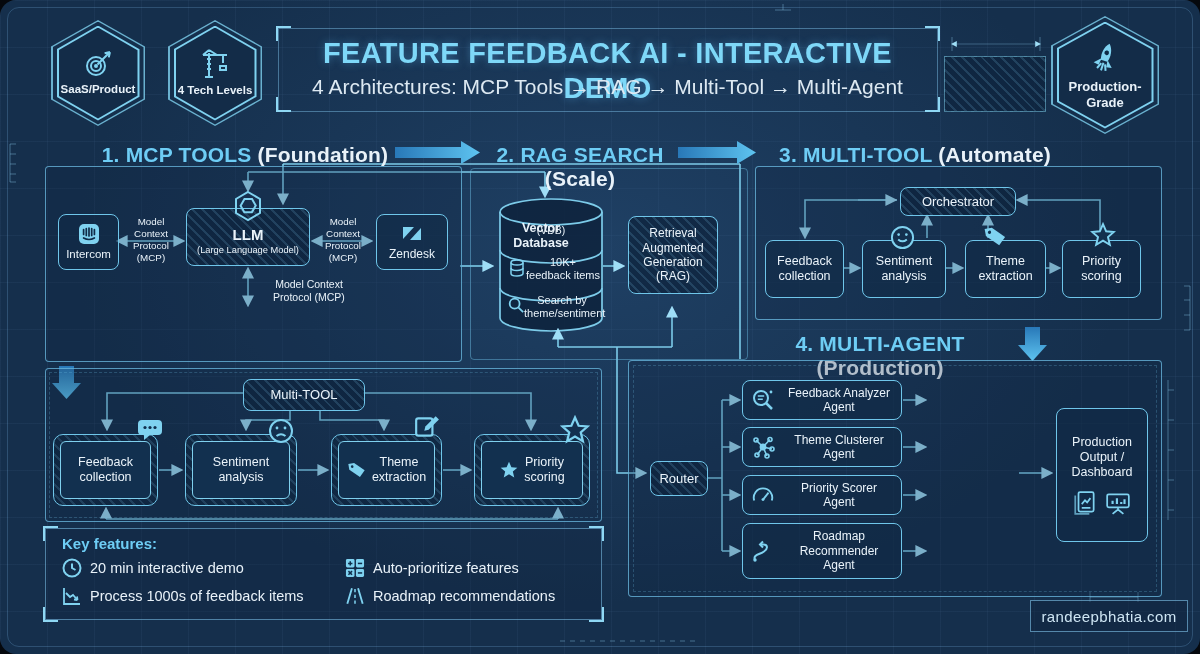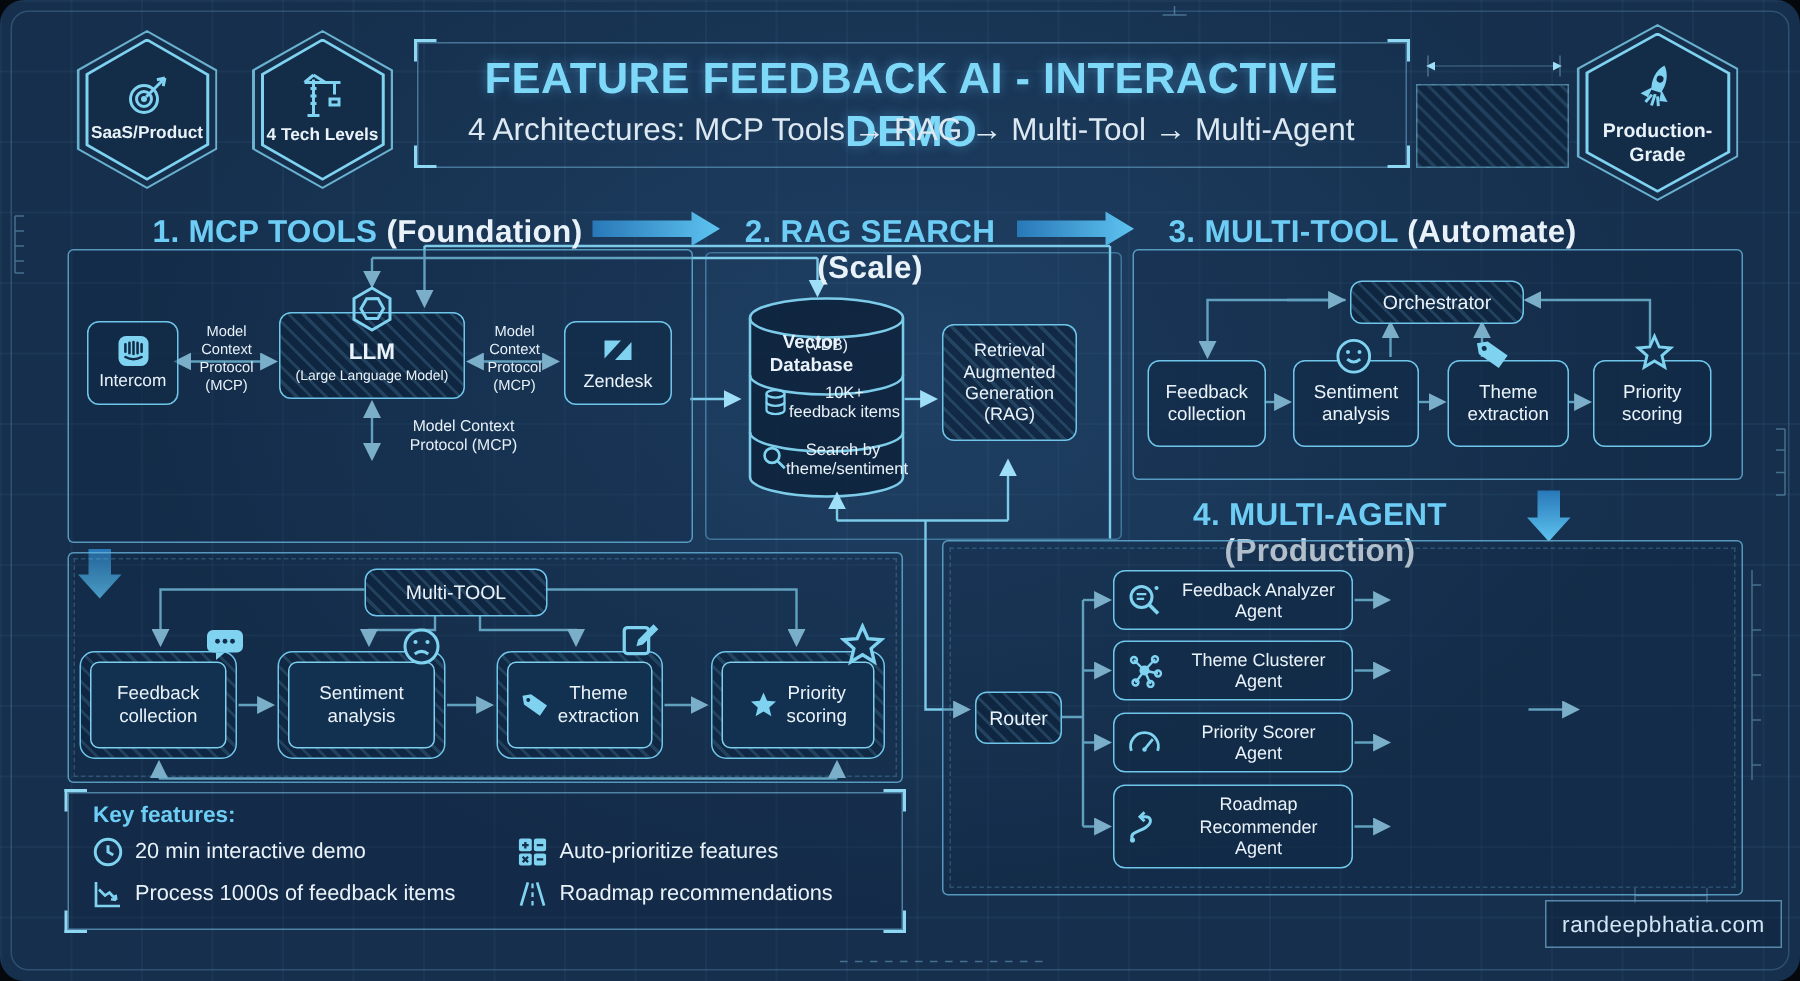--- a/index.html
+++ b/index.html
@@ -387,20 +387,42 @@
           <path d="M12 2.5 L9 5.5 L12 8.5"></path>
           <circle cx="4" cy="21" r="1.7" fill="#7fd2f0" stroke="none"></circle>
         </svg>
     </span>
     <span style="flex:1;white-space:pre-line;">Roadmap
 Recommender
 Agent</span>
   </div>
 
 
+  <div class="node" style="left:1056px;top:408px;width:90px;height:132px;font-size:12.5px;gap:10px;">
+    <span style="white-space:pre-line;">Production
+Output /
+Dashboard</span>
+    <span style="display:flex;gap:8px;">
+      <span class="ic" style="position:static;">
+        <svg width="24" height="26" viewBox="0 0 22 24" fill="none" stroke="#7fd2f0" stroke-width="1.6">
+            <path d="M2 5 V22 H15" opacity="0.7"></path>
+            <rect x="5" y="2" width="14" height="18" rx="1.5"></rect>
+            <path d="M8 13 L11 9.5 L13 11.5 L16 7.5"></path>
+            <path d="M8 16.5 H16"></path>
+          </svg>
+      </span>
+      <span class="ic" style="position:static;">
+        <svg width="26" height="26" viewBox="0 0 24 24" fill="none" stroke="#7fd2f0" stroke-width="1.6">
+            <rect x="2" y="4" width="20" height="12" rx="1.5"></rect>
+            <path d="M7 13 V10 M11 13 V7.5 M15 13 V11 M18 13 V8.5" stroke-width="2"></path>
+            <path d="M12 16 V18 M12 18 L7 22 M12 18 L17 22"></path>
+          </svg>
+      </span>
+    </span>
+  </div>
 
   <div class="frame" style="left:45px;top:368px;width:555px;height:152px;outline:1px dashed rgba(108,190,228,0.25);outline-offset:-5px;"></div>
 
   <div class="node hatch" style="left:243px;top:379px;width:120px;height:30px;font-size:13px;">
     <span>Multi-TOOL</span>
   </div>
 
   <div class="n2o" style="left:53px;top:434px;width:105px;height:72px;box-sizing:border-box;">
     <div class="n2i"><span>Feedback
 collection</span></div>

